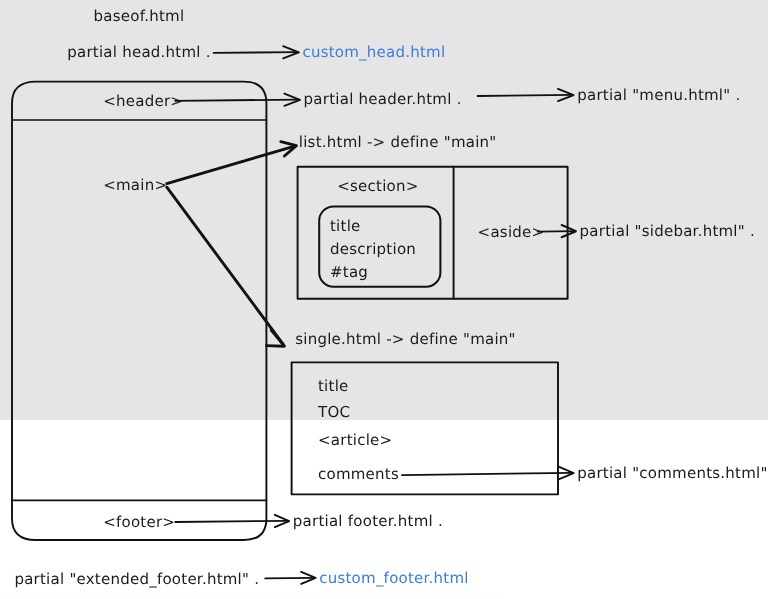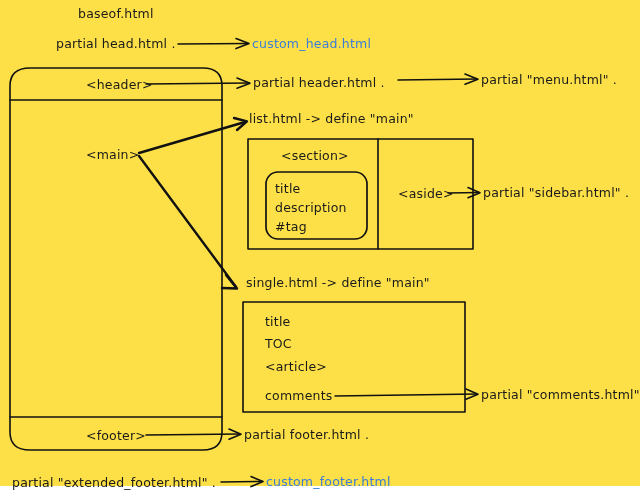--- a/index.html
+++ b/index.html
@@ -10,22 +10,22 @@
   }
   body {
     width: 640px;
     height: 499px;
     overflow: hidden;
     font-family: "DejaVu Sans", sans-serif;
   }
   #diagram-root {
     position: relative;
     width: 640px;
-    height: 486px;
-    background: #fde047;
+    height: 350px;
+    background: #e5e5e5;
   }
   svg#diagram {
     position: absolute;
     top: 0;
     left: 0;
     width: 640px;
     height: 499px;
     display: block;
   }
   .hand-text {

